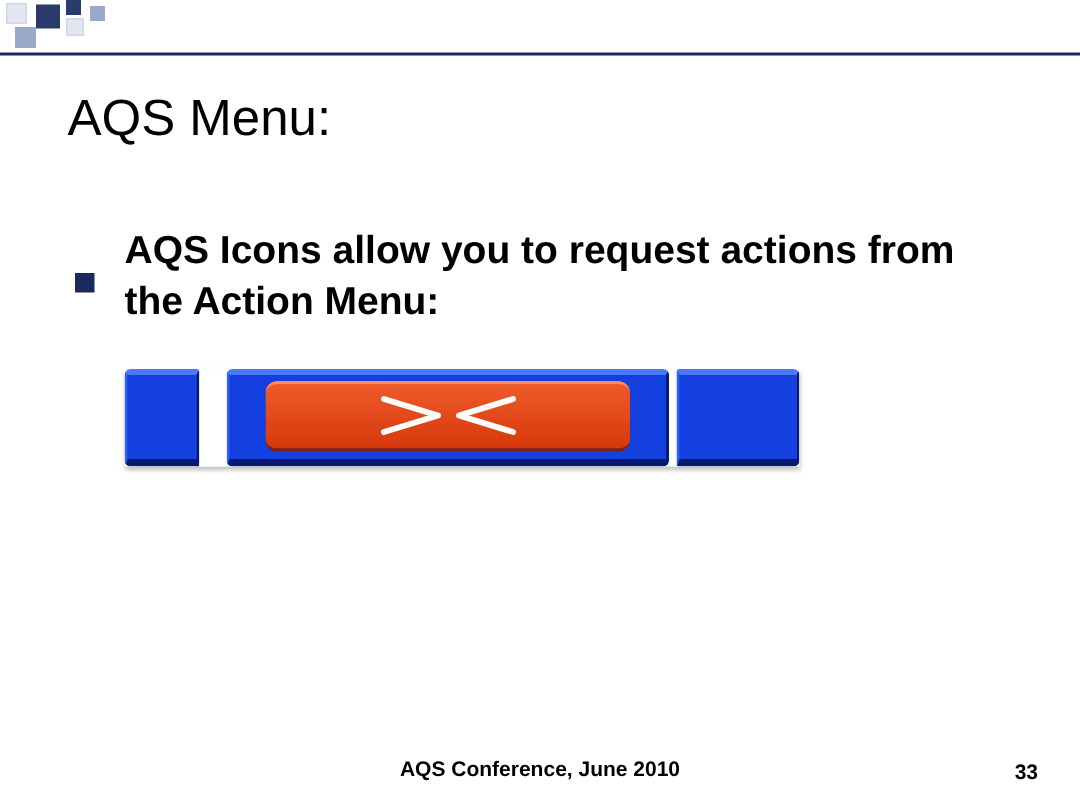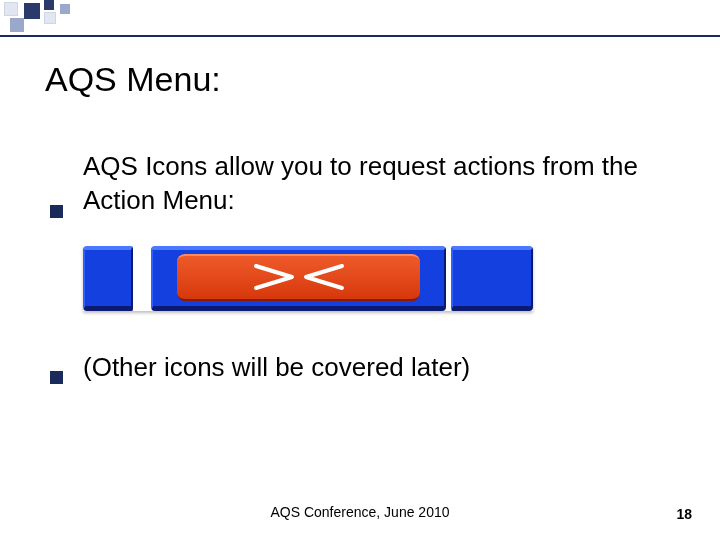--- a/index.html
+++ b/index.html
@@ -42,22 +42,23 @@
     color: #000;
   }
   .bullets {
     position: absolute;
     top: 150px;
     left: 50px;
     width: 620px;
   }
   .bullet-row {
     display: flex;
-    align-items: flex-end;
+    align-items: center;
     margin-bottom: 28px;
+    font-weight: bold;
   }
   .bullet-mark {
     width: 13px;
     height: 13px;
     background: #1a2a5a;
     margin-top: 9px;
     margin-right: 20px;
     flex: 0 0 13px;
   }
   .bullet-text {
@@ -116,20 +117,21 @@
   .gap2  { width: 5px; background: #ffffff; }
   .seg-c { flex: 1; border-radius: 2px 4px 4px 2px; }
   .footer {
     position: absolute;
     bottom: 20px;
     left: 0;
     width: 720px;
     text-align: center;
     font-size: 14px;
     color: #000;
+    font-weight: bold;
   }
   .pagenum {
     position: absolute;
     bottom: 18px;
     right: 28px;
     font-size: 14px;
     font-weight: bold;
     color: #000;
   }
 </style>
@@ -167,21 +169,17 @@
               <polyline points="90,4 54,15 90,26" fill="none" stroke="#ffffff" stroke-width="4" stroke-linecap="round" stroke-linejoin="round"></polyline>
             </svg>
           </div>
         </div>
       </div>
       <div class="gap2"></div>
       <div class="blue-seg seg-c"></div>
     </div>
   </div>
 
-  <div class="bullet-row">
-    <div class="bullet-mark"></div>
-    <div class="bullet-text">(Other icons will be covered later)</div>
-  </div>
 
 </div>
 
 <div class="footer">AQS Conference, June 2010</div>
-<div class="pagenum">18</div>
+<div class="pagenum">33</div>
 
 </body></html>

